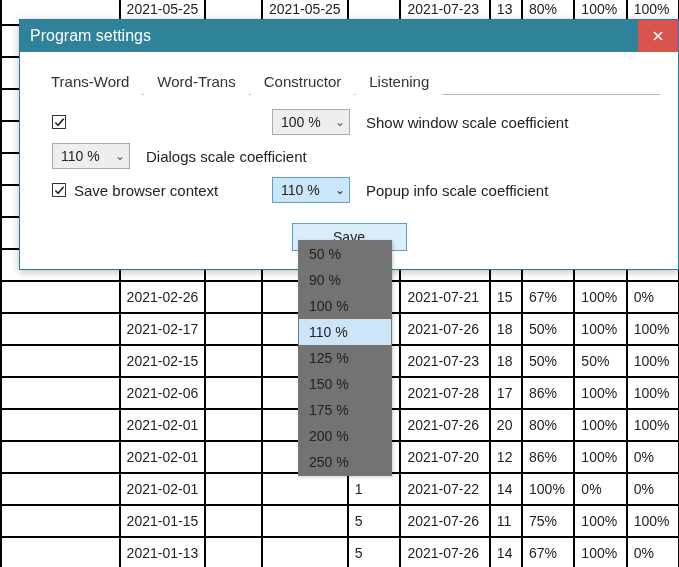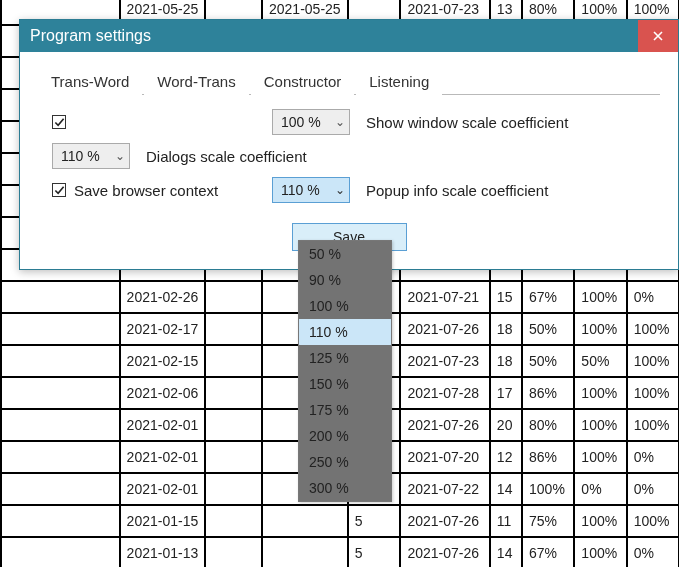--- a/index.html
+++ b/index.html
@@ -337,14 +337,13 @@
 <div class="dropdown" id="dd">
     <div class="dd-item">50 %</div>
     <div class="dd-item">90 %</div>
     <div class="dd-item">100 %</div>
     <div class="dd-item sel">110 %</div>
     <div class="dd-item">125 %</div>
     <div class="dd-item">150 %</div>
     <div class="dd-item">175 %</div>
     <div class="dd-item">200 %</div>
     <div class="dd-item">250 %</div>
-    <div class="dd-item">300 %</div>
   </div>
 
 </body></html>

